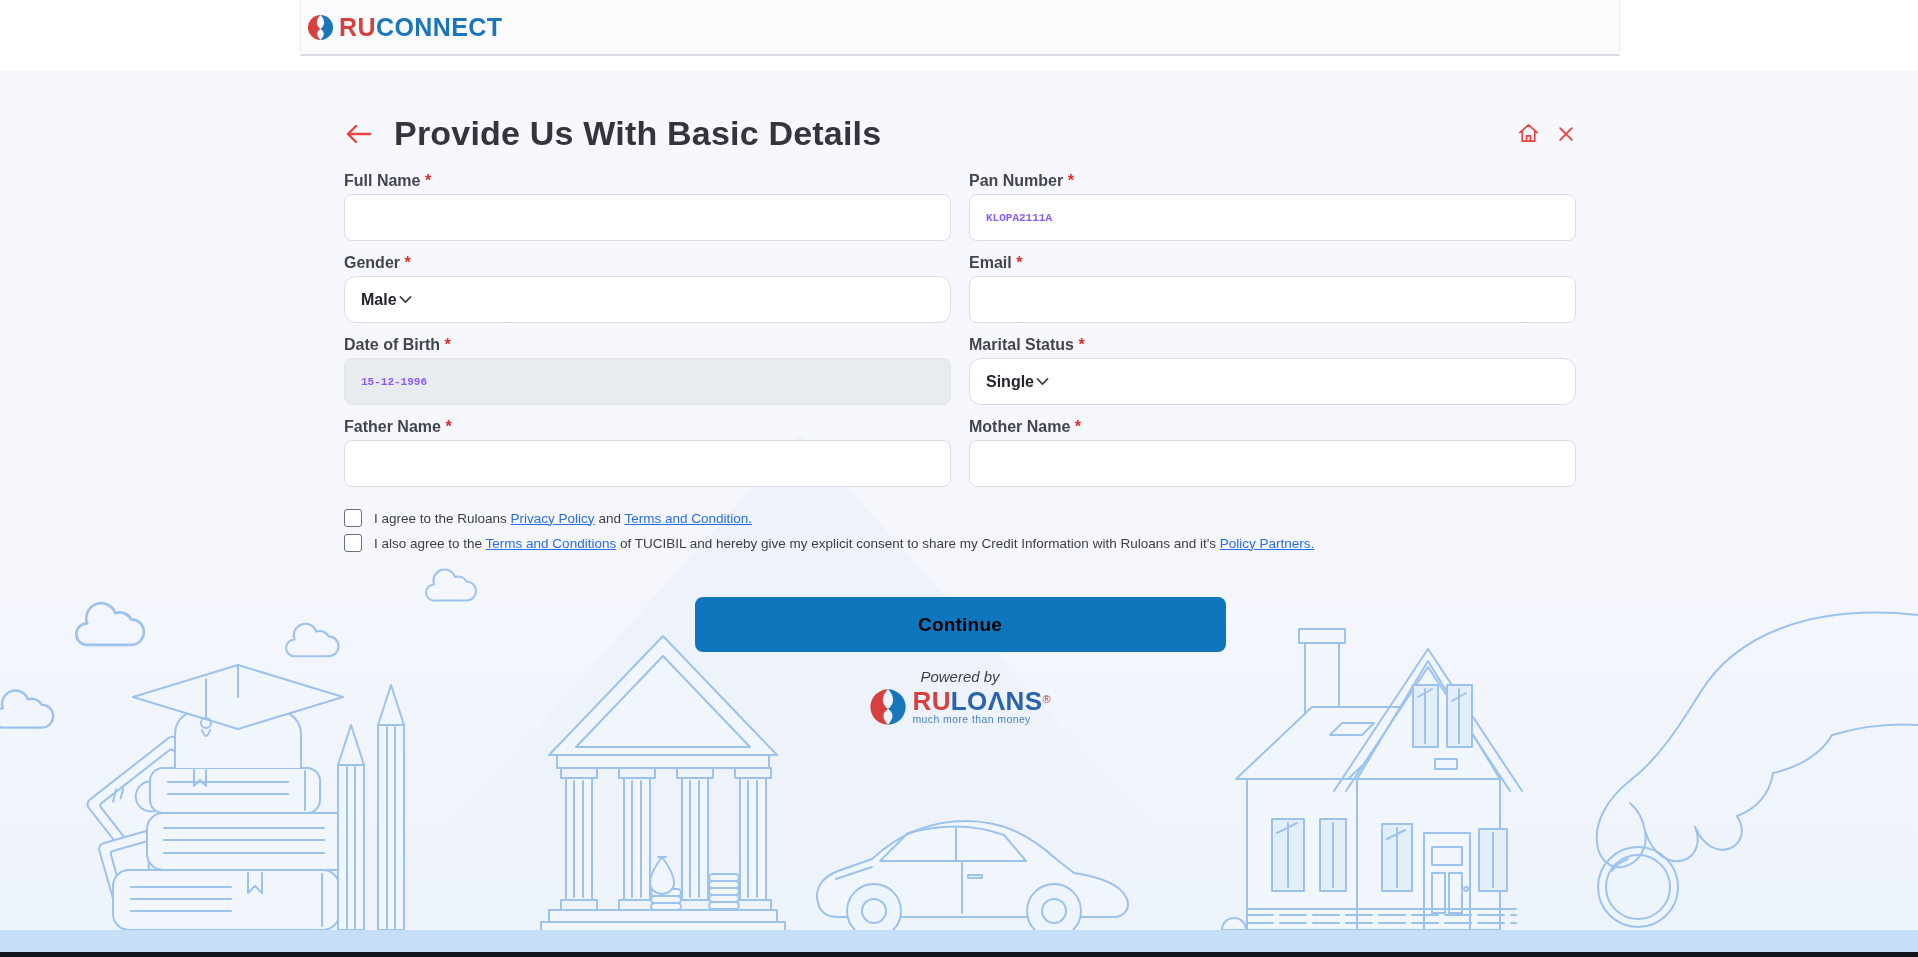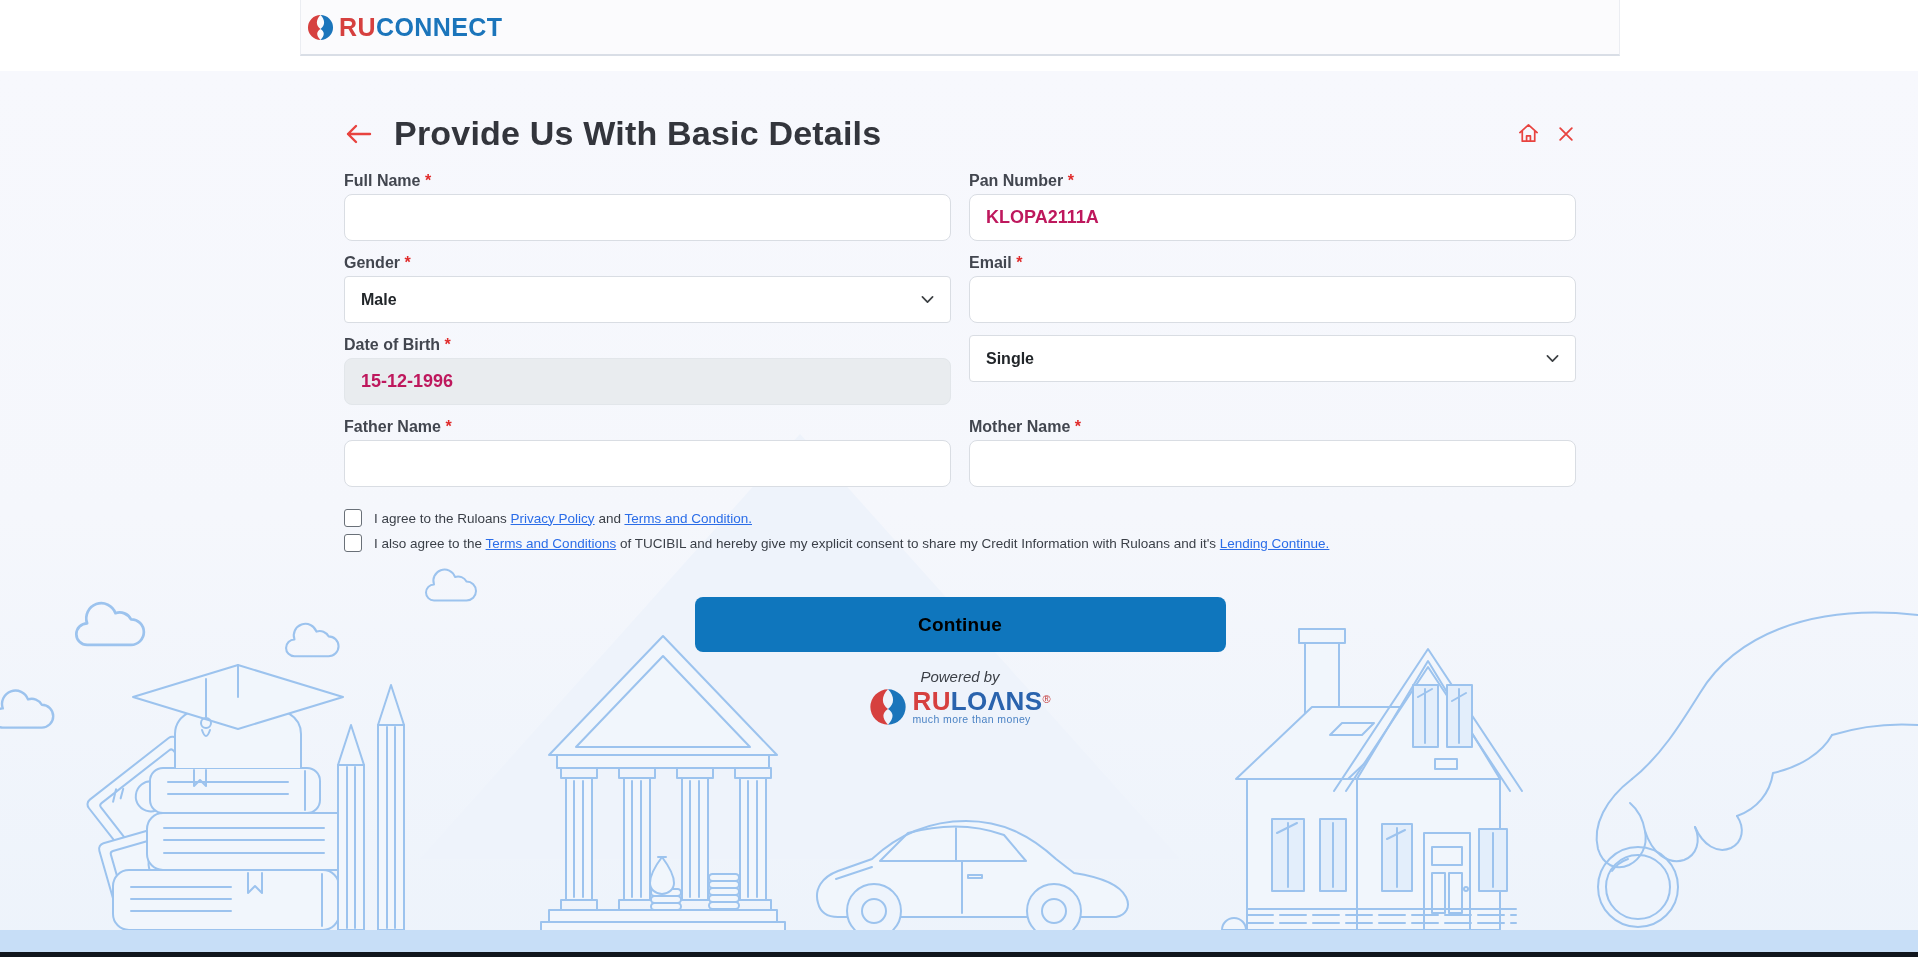--- a/index.html
+++ b/index.html
@@ -29,25 +29,25 @@
   .back-btn{display:flex;align-items:center;cursor:pointer;background:none;border:none;padding:0;}
   .page-title{font-size:34px;font-weight:bold;color:#33353c;letter-spacing:.2px;}
   .title-icons{margin-left:auto;display:flex;align-items:center;gap:16px;}
   .icon-btn{background:none;border:none;padding:0;cursor:pointer;display:flex;align-items:center;}
 
   .form-grid{display:grid;grid-template-columns:1fr 1fr;column-gap:18px;}
   .field{margin-bottom:12px;}
   .flabel{font-size:16px;font-weight:bold;color:#42464f;line-height:20px;margin-bottom:3px;}
   .req{color:#e02b2b;font-weight:bold;}
   .tinput{width:100%;height:47px;box-sizing:border-box;border:1px solid #d9dde3;border-radius:8px;
-    background:#fff;padding:0 16px;font-family:Liberation Sans, sans-serif;font-size:18px;font-weight:bold;
-    color:#be185d;outline:none;}
+    background:#fff;padding:0 16px;font-family:Liberation Mono, monospace;font-size:11px;font-weight:bold;
+    color:#8b5cf6;outline:none;}
   .tinput.disabled{background:#e9ecef;border-color:#e2e6ea;}
-  .sel{width:100%;height:47px;box-sizing:border-box;border:1px solid #d9dde3;border-radius:4px;background:#fff;
-    padding:0 14px 0 16px;display:flex;align-items:center;justify-content:space-between;cursor:pointer;}
+  .sel{width:100%;height:47px;box-sizing:border-box;border:1px solid #d9dde3;border-radius:12px;background:#fff;
+    padding:0 14px 0 16px;display:flex;align-items:center;justify-content:flex-start;cursor:pointer;}
   .sel-value{font-size:16px;font-weight:bold;color:#212529;}
 
   .consents{margin-top:10px;}
   .check-row{display:flex;align-items:center;gap:12px;margin-bottom:7px;font-size:13.5px;color:#3a3f47;}
   .cb{appearance:none;-webkit-appearance:none;width:18px;height:18px;border:1.5px solid #697078;border-radius:3px;
     background:#fff;margin:0;flex:none;cursor:pointer;}
   .lnk{color:#2b6de8;text-decoration:underline;cursor:pointer;}
 
   .continue{display:block;margin:45px auto 16px;width:531px;height:55px;background:#0f76bd;border:none;border-radius:8px;
     color:#000000;font-family:"Liberation Sans",sans-serif;font-size:19px;font-weight:bold;cursor:pointer;letter-spacing:.2px;}
@@ -282,20 +282,21 @@
           <div class="flabel"><span>Email</span> <span class="req">*</span></div>
           <input class="tinput" type="text" value="" style="">
         </div>
 
         <div class="field">
           <div class="flabel"><span>Date of Birth</span> <span class="req">*</span></div>
           <input class="tinput disabled" type="text" disabled="" value="15-12-1996" style="">
         </div>
 
         <div class="field">
+          <div class="flabel"><span>Marital Status</span> <span class="req">*</span></div>
           <div class="sel">
             <span class="sel-value">Single</span>
             <svg width="17" height="17" viewBox="0 0 20 20" fill="none" stroke="#3c4043" stroke-width="2" stroke-linecap="round" stroke-linejoin="round">
                 <path d="M4 7 l6 6 6 -6"></path>
               </svg>
           </div>
         </div>
 
         <div class="field">
           <div class="flabel"><span>Father Name</span> <span class="req">*</span></div>
@@ -312,21 +313,21 @@
       <div class="consents">
         <label class="check-row">
           <input type="checkbox" class="cb" style="">
           <span>
             <span>I agree to the Ruloans </span><a class="lnk" href="#">Privacy Policy</a><span> and </span><a class="lnk" href="#">Terms and Condition.</a>
           </span>
         </label>
         <label class="check-row">
           <input type="checkbox" class="cb" style="">
           <span>
-            <span>I also agree to the </span><a class="lnk" href="#">Terms and Conditions</a><span> of TUCIBIL and hereby give my explicit consent to share my Credit Information with Ruloans and it's </span><a class="lnk" href="#">Lending Continue.</a>
+            <span>I also agree to the </span><a class="lnk" href="#">Terms and Conditions</a><span> of TUCIBIL and hereby give my explicit consent to share my Credit Information with Ruloans and it's </span><a class="lnk" href="#">Policy Partners.</a>
           </span>
         </label>
       </div>
 
       <button class="continue">Continue</button>
 
       <div class="powered">Powered by</div>
 
       <div class="ruloans">
         <svg width="38" height="38" viewBox="0 0 28 28">

